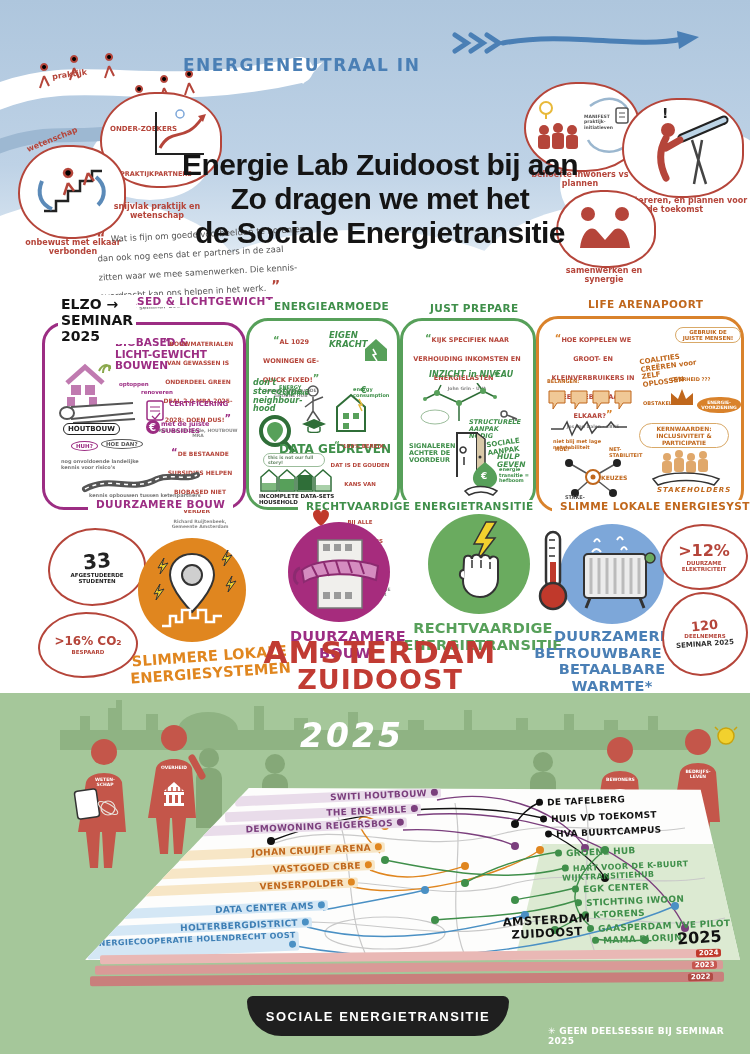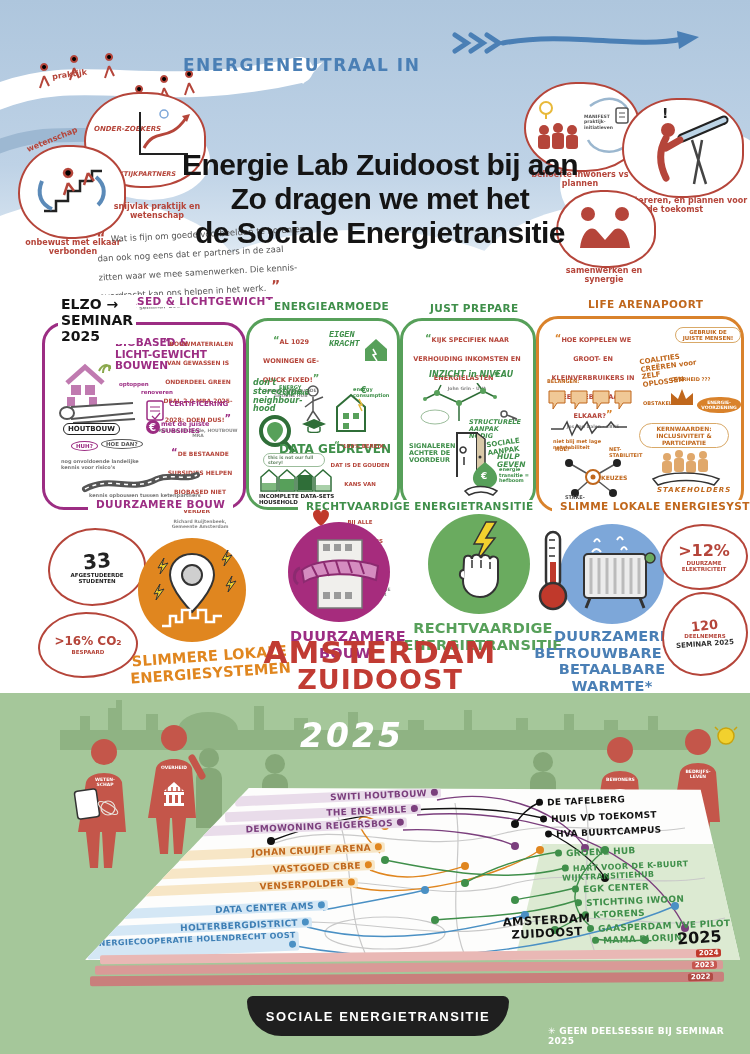--- a/index.html
+++ b/index.html
@@ -111,21 +111,21 @@
 
   <span class="goal-text">ENERGIENEUTRAAL IN</span>
   <svg class="abs" style="left:445px;top:25px;" width="260" height="40">
     <g stroke="#4a7fb5" stroke-width="5" fill="none" stroke-linecap="round">
       <path d="M10,26 l12,-8 -12,-8 M26,26 l12,-8 -12,-8 M42,26 l12,-8 -12,-8"></path>
       <path d="M58,18 C120,6 190,24 238,14"></path>
     </g>
     <path d="M232,6 l22,6 -20,12 z" fill="#4a7fb5"></path>
   </svg>
 
-  <div class="tcloud" style="left:84px;top:92px;width:118px;height:92px;font-style:italic;">
+  <div class="tcloud" style="left:100px;top:92px;width:118px;height:92px;">
     <span class="abs lbl-red" style="left:8px;top:32px;font-size:7px;line-height:1.1;">ONDER-ZOEKERS</span>
     <svg class="abs" style="left:48px;top:12px;" width="62" height="58">
       <path d="M6,6 v42 h48" stroke="#222" stroke-width="2" fill="none"></path>
       <path d="M10,42 C22,20 34,38 52,12" stroke="#b5453a" stroke-width="3" fill="none"></path>
       <path d="M48,10 l8,-2 -3,8 z" fill="#b5453a"></path>
       <circle cx="30" cy="8" r="4" fill="none" stroke="#7da7d9" stroke-width="1.5"></circle>
     </svg>
     <span class="abs lbl-red" style="left:18px;top:76px;font-size:6.5px;">PRAKTIJKPARTNERS</span>
   </div>
 
@@ -252,21 +252,21 @@
     <div class="abs tinynote" style="left:44px;top:168px;width:120px;">kennis opbouwen tussen ketenpartners</div>
   </div>
   <div class="colhead" style="left:92px;top:295px;color:#9c2d83;">BIOBASED &amp; LICHTGEWICHT</div>
   <div class="colfoot" style="left:88px;top:498px;color:#9c2d83;">DUURZAMERE BOUW</div>
 
   <div class="colbox" style="left:246px;top:318px;width:148px;height:186px;border-color:#57a05a;">
     <div class="quote abs" style="left:6px;top:8px;width:72px;text-align:center;">
       <span class="qmark" style="color:#57a05a;font-size:10px;">“</span><span class="qtext" style="font-size:6.5px;">AL 1029 WONINGEN GE-QUICK FIXED!</span><span class="qmark" style="color:#57a05a;font-size:10px;">”</span>
       <div class="qattr" style="font-size:4.5px;">Joseph Ogbonna, DE GROENE HUB</div>
     </div>
-    <div class="abs hand" style="left:80px;top:10px;width:44px;color:#3f8f4a;font-size:8.5px;font-style:italic;font-family:Liberation Mono, monospace;">EIGEN KRACHT</div>
+    <div class="abs hand" style="left:80px;top:10px;width:44px;color:#3f8f4a;font-size:8.5px;font-style:italic;">EIGEN KRACHT</div>
     <svg class="abs" style="left:112px;top:14px;" width="30" height="28">
       <path d="M4,14 L15,4 L26,14 V26 H4 Z" fill="#57a05a"></path>
       <path d="M12,14 l3,5 -3,1 4,6" stroke="#fff" stroke-width="1.5" fill="none"></path>
     </svg>
     <div class="abs hand" style="left:4px;top:58px;width:66px;color:#3f8f4a;font-size:8px;font-style:italic;">don't stereotype a neighbour-hood</div>
     <svg class="abs" style="left:8px;top:92px;" width="40" height="44">
       <circle cx="18" cy="18" r="14" fill="none" stroke="#2f6e38" stroke-width="4"></circle>
       <path d="M28,29 l9,10" stroke="#2f6e38" stroke-width="4"></path>
       <path d="M18,9 c-5,0 -8,4 -8,8 0,6 8,12 8,12 s8,-6 8,-12 c0,-4 -3,-8 -8,-8" fill="#57a05a"></path>
     </svg>

